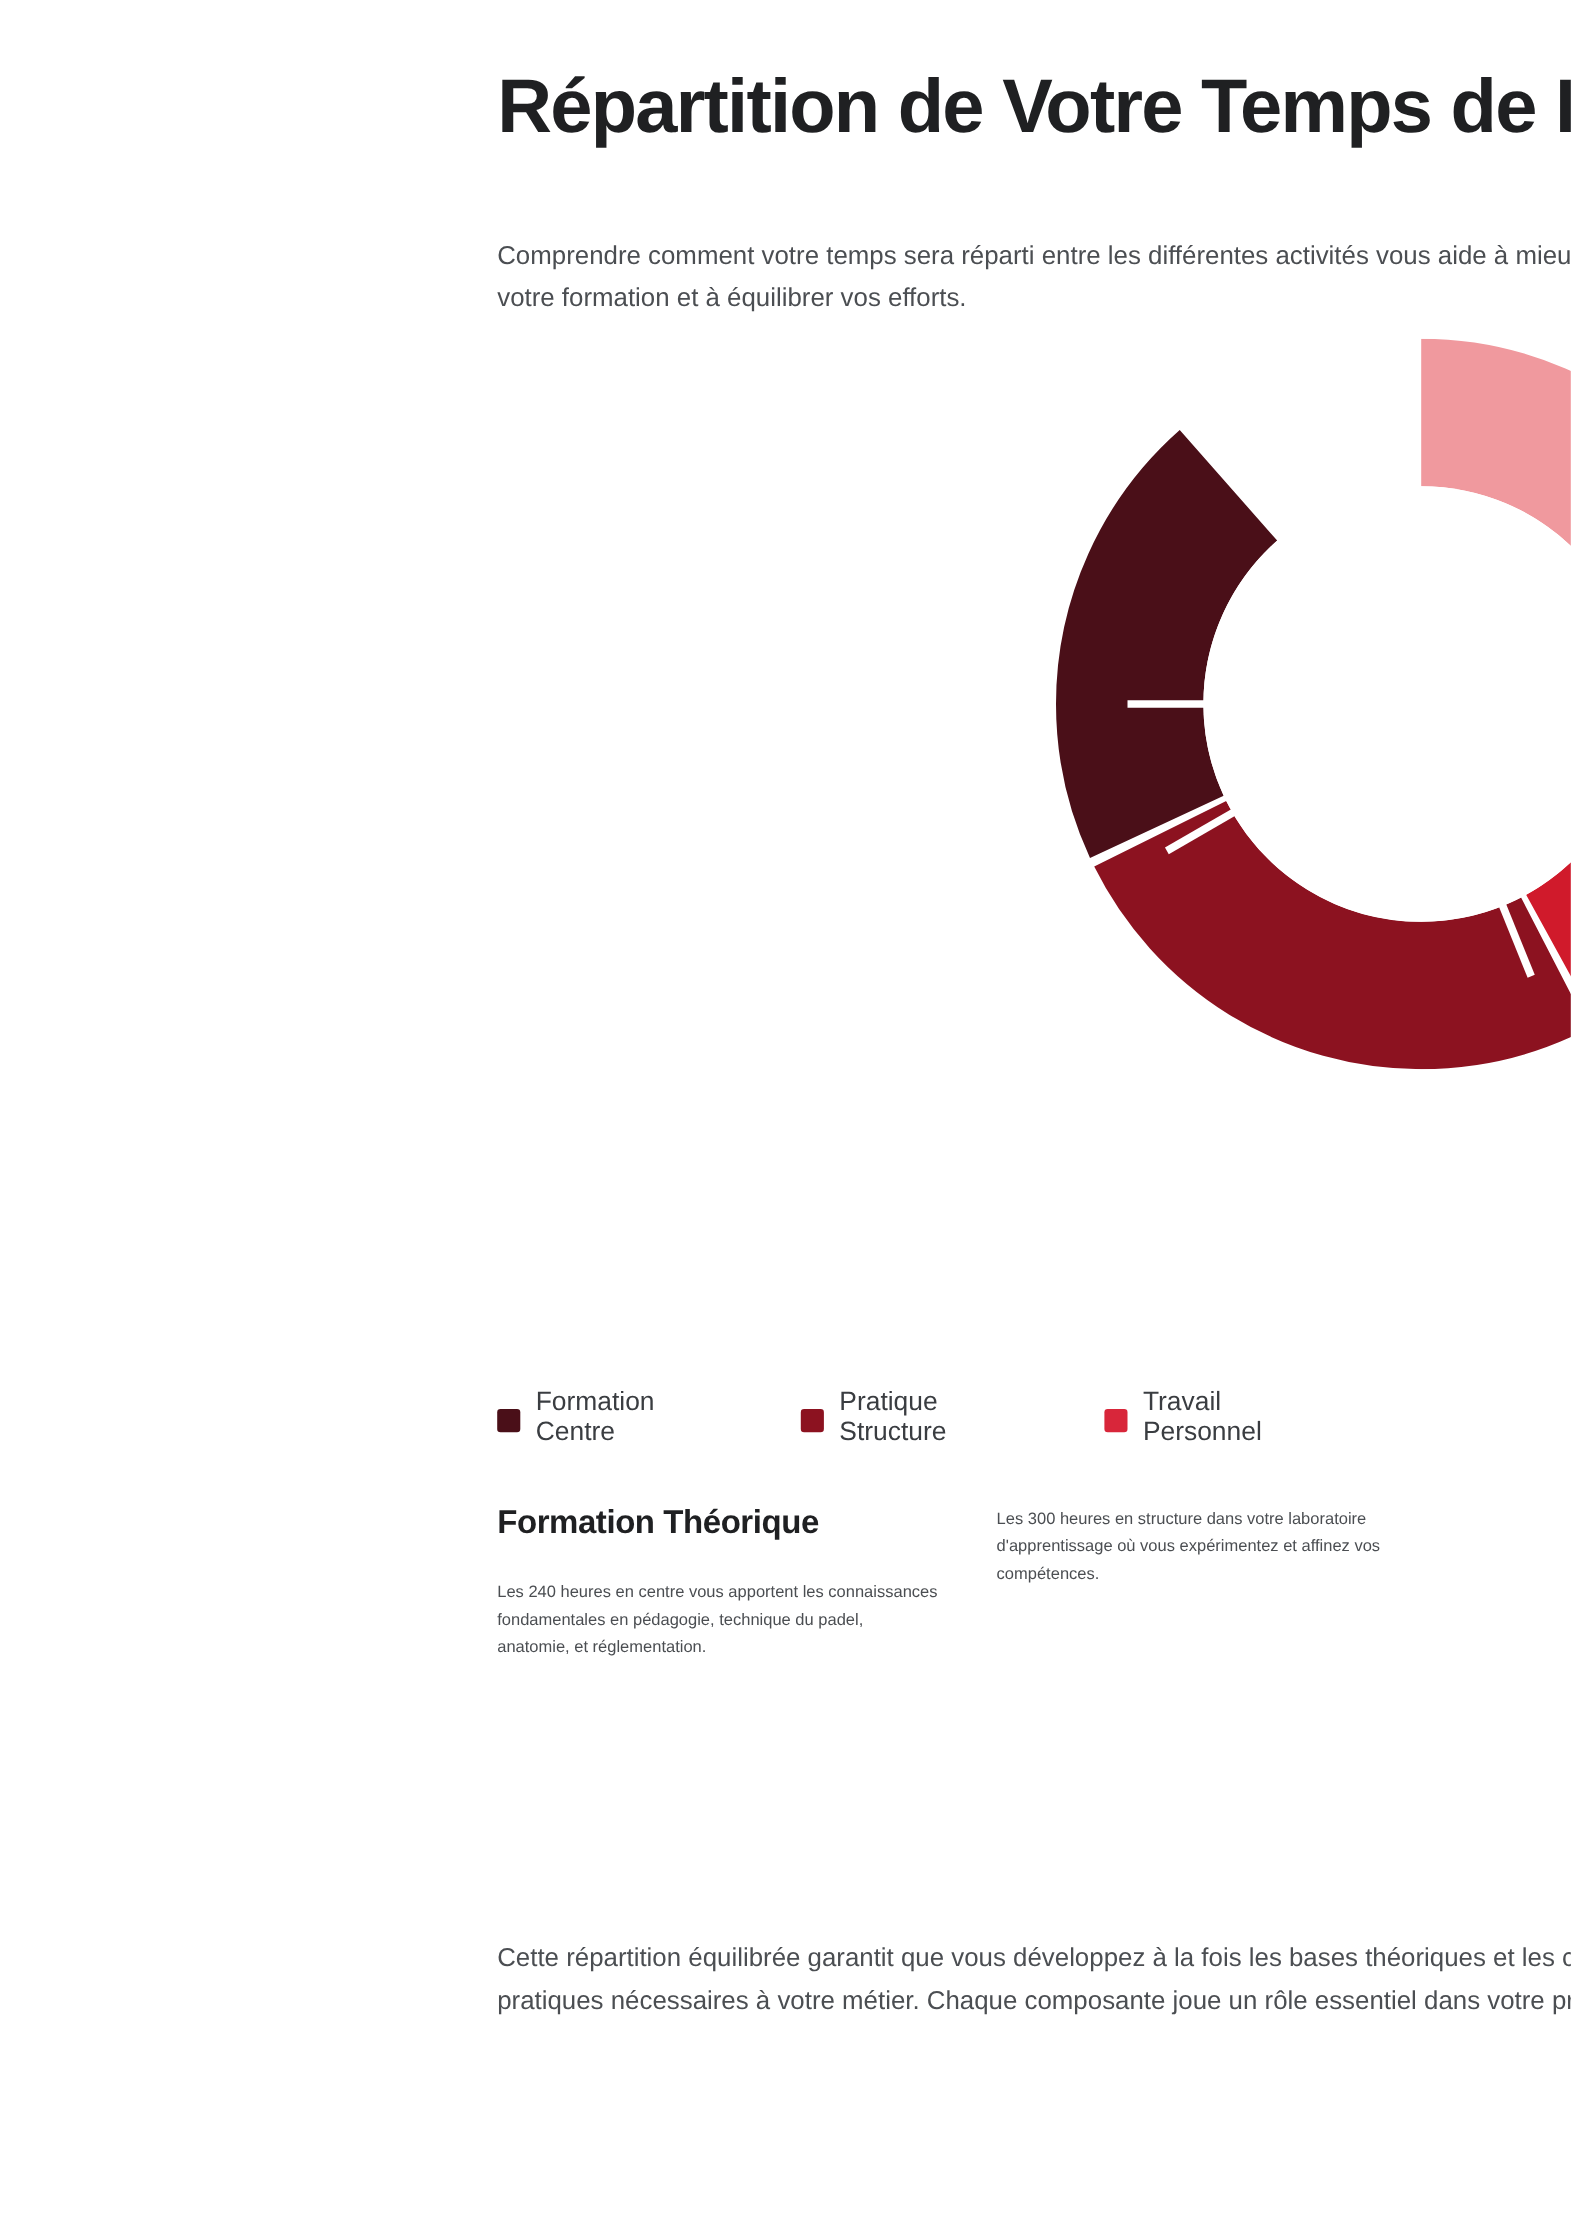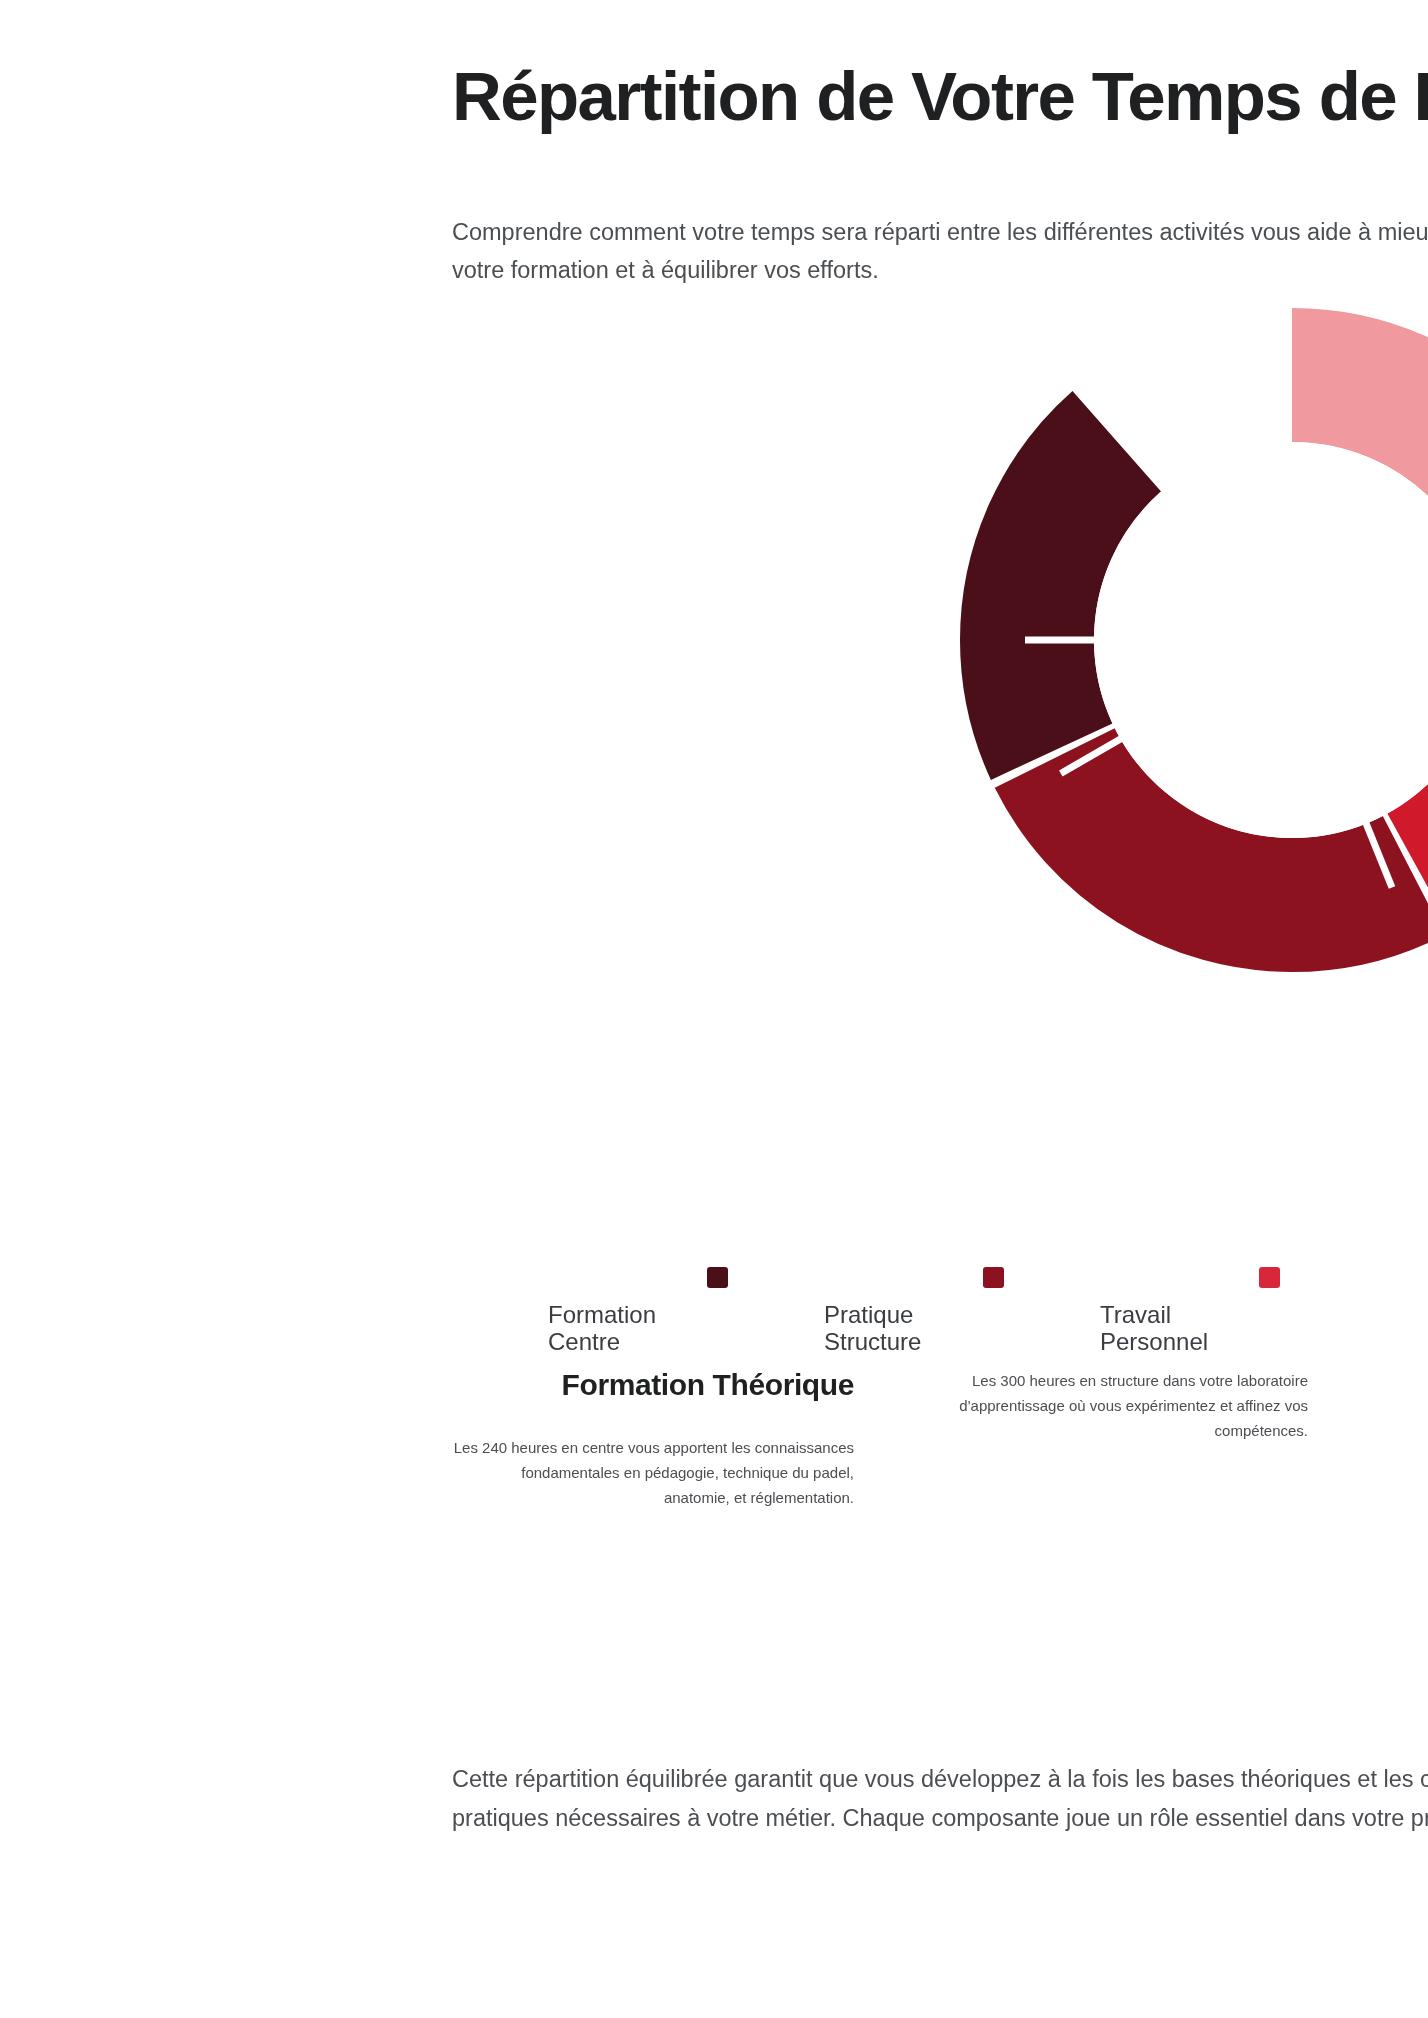--- a/index.html
+++ b/index.html
@@ -64,22 +64,22 @@
     left: 452px;
     top: 1262px;
     width: 1500px;
     display: flex;
     flex-direction: row;
     align-items: flex-start;
     gap: 0;
   }
   .legend-item {
     display: flex;
-    flex-direction: column;
-    align-items: flex-end;
+    flex-direction: row;
+    align-items: center;
     width: 276px;
     gap: 14px;
   }
   .legend-swatch {
     width: 21px;
     height: 21px;
     border-radius: 3px;
     flex: 0 0 auto;
     margin-top: 5px;
   }
@@ -94,21 +94,21 @@
   
   .columns {
     position: absolute;
     left: 452px;
     top: 1368px;
     width: 1400px;
     display: flex;
     flex-direction: row;
     gap: 52px;
   }
-  .col { width: 402px; text-align: right; }
+  .col { width: 402px; }
   .col-heading {
     font-size: 30px;
     font-weight: 700;
     color: #1f2022;
     letter-spacing: -0.4px;
     margin-bottom: 33px;
     white-space: nowrap;
   }
   .col-body {
     font-size: 15px;

